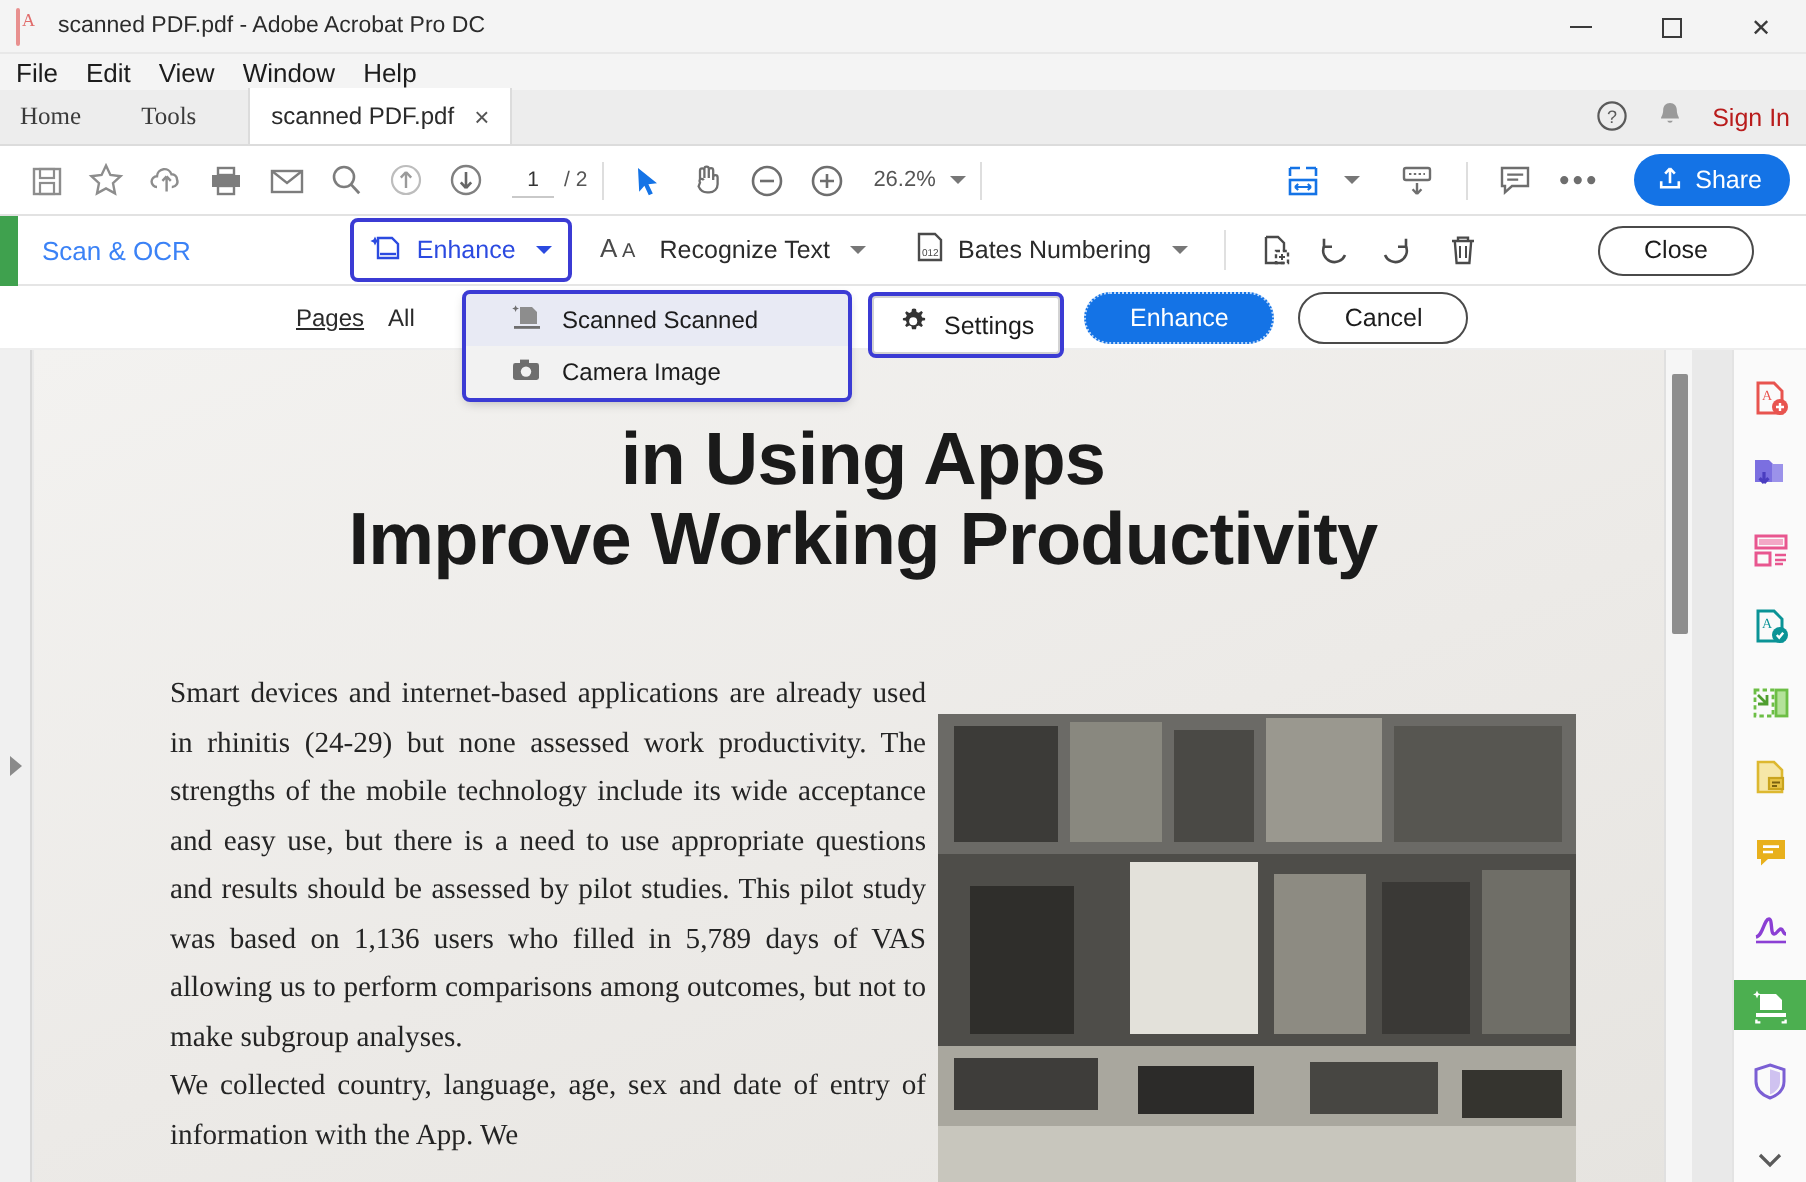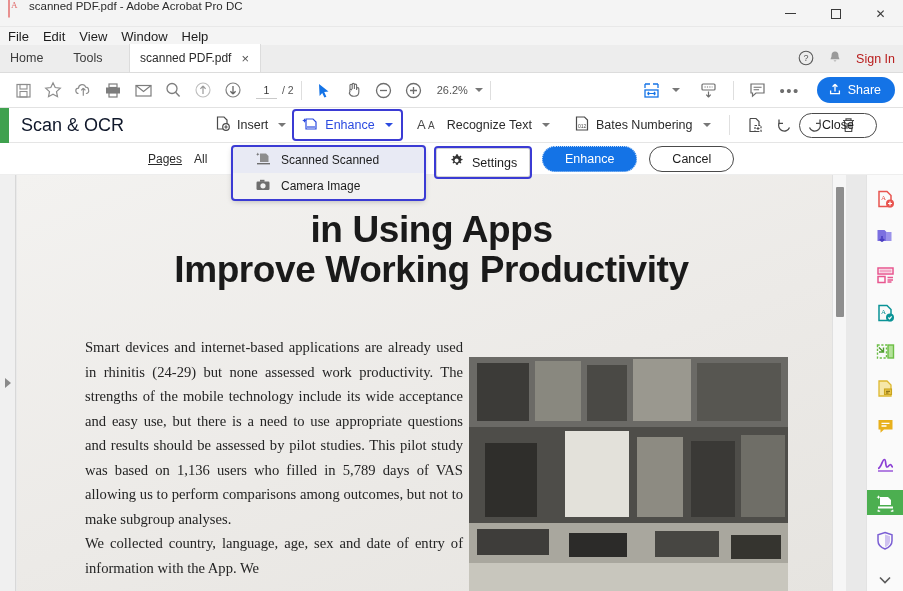--- a/index.html
+++ b/index.html
@@ -6,21 +6,21 @@
   html, body {
     width: 903px; height: 591px;
     font-family: "Liberation Sans", sans-serif;
     overflow: hidden;
     background: #ffffff;
   }
   body { position: relative; }
 
   
   .titlebar {
-    height: 27px; display: flex; 
+    height: 27px; display: flex; align-items: center;
     background: #f4f4f4; border-bottom: 1px solid #e8e8e8;
     position: relative;
   }
   .titlebar-icon { width: 14px; height: 16px; margin-left: 8px; margin-right: 7px; position: relative; }
   .titlebar-icon .pdfbox {
     width: 13px; height: 15px; border: 1.4px solid #e8908f; border-radius: 1px;
     background: #fff; position: relative;
   }
   .titlebar-icon .pdfbox::after {
     content: "A"; position: absolute; left: 2px; top: 0px;
@@ -36,21 +36,21 @@
   
   .menubar { height: 18px; display: flex; align-items: center; background: #f4f4f4;
              padding-left: 8px; gap: 14px; }
   .menubar span { font-size: 13px; color: #1c1c1c; }
 
   
   .tabstrip {
     height: 28px; background: #ededed; display: flex; align-items: flex-end;
     position: relative; border-bottom: 1px solid #dcdcdc;
   }
-  .tabstrip-left { display: flex; align-items: center; height: 28px; padding-left: 6px; gap: 22px; }
+  .tabstrip-left { display: flex; align-items: center; height: 28px; padding-left: 6px; gap: 22px; font-family: Liberation Serif, serif; }
   .tabstrip-left .lnk { font-size: 12.5px; color: #3b3b3b; padding: 0 4px; }
   .doctab {
     margin-left: 22px; height: 28px; min-width: 132px; background: #fff;
     display: flex; align-items: center; justify-content: center; gap: 10px;
     padding: 0 10px; font-size: 12px; color: #2a2a2a;
     border-left: 1px solid #dcdcdc; border-right: 1px solid #dcdcdc;
   }
   .doctab .x { font-size: 13px; color: #555; line-height: 1; }
   .tabstrip-right { position: absolute; right: 8px; top: 0; height: 28px;
     display: flex; align-items: center; gap: 14px; }
@@ -80,21 +80,21 @@
     font-size: 12.5px; margin-left: 10px;
   }
   .dots { letter-spacing: 1.5px; font-size: 15px; color: #6e6e6e; }
 
   
   .ocrbar {
     height: 35px; background: #fff; border-bottom: 1px solid #e5e5e5;
     display: flex; align-items: center; position: relative;
   }
   .greenbar { width: 9px; height: 35px; background: #3fa14e; }
-  .ocr-title { font-size: 18px; color: #0f172a; margin-left: 12px; }
+  .ocr-title { font-size: 13px; color: #3b82f6; margin-left: 12px; }
   .ocr-items { display: flex; align-items: center; margin-left: 82px; }
   .ocr-item { display: flex; align-items: center; gap: 6px; font-size: 12.5px;
               color: #2b2b2b; padding: 4px 8px; position: relative; }
   .ocr-item.active { color: #2b4ae0; }
   .hl-box { outline: 2.5px solid #3b3bd4; outline-offset: 0px; border-radius: 2px; }
   .ocr-sep { width: 1px; height: 20px; background: #e0e0e0; margin: 0 10px; }
   .ocrbar-right { position: absolute; right: 16px; display: flex; align-items: center; padding-right: 10px; }
   .close-btn {
     border: 1px solid #4a4a4a; border-radius: 14px; height: 25px; padding: 0 22px;
     font-size: 12.5px; color: #1c1c1c; display: flex; align-items: center; margin-left: 18px;
@@ -353,31 +353,20 @@
       <span>Share</span>
     </div>
   </div>
 </div>
 
 <div class="ocrbar">
   <div class="greenbar"></div>
   <span class="ocr-title">Scan &amp; OCR</span>
 
   <div class="ocr-items">
-    <div class="ocr-item">
-      <span>
-        <svg width="17" height="17" viewBox="0 0 17 17">
-            <path d="M3.5 2h6.5l3 3v9h-9.5z" fill="none" stroke="#4a4a4a" stroke-width="1.2"></path>
-            <circle cx="12" cy="12" r="3.3" fill="#fff" stroke="#4a4a4a" stroke-width="1.2"></circle>
-            <path d="M10.3 12h3.4M12 10.3v3.4" stroke="#4a4a4a" stroke-width="1.1"></path>
-          </svg>
-      </span>
-      <span>Insert</span>
-      <span class="caret" style="margin-left:4px"></span>
-    </div>
 
     <div class="ocr-item active hl-box">
       <span>
         <svg width="17" height="17" viewBox="0 0 17 17">
             <path d="M4 4h7l3 3v7H4z" fill="none" stroke="#2b4ae0" stroke-width="1.2"></path>
             <path d="M2.5 3.2l.7 1.6 1.6.7-1.6.7-.7 1.6-.7-1.6L.2 5.5l1.6-.7z" fill="#2b4ae0"></path>
             <path d="M5 12h8" stroke="#2b4ae0" stroke-width="1.2"></path>
           </svg>
       </span>
       <span>Enhance</span>

